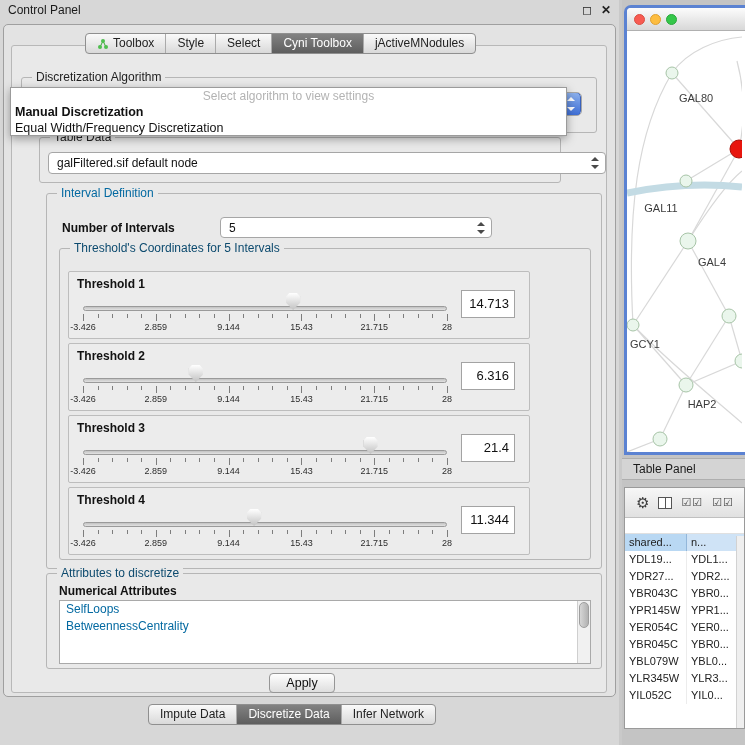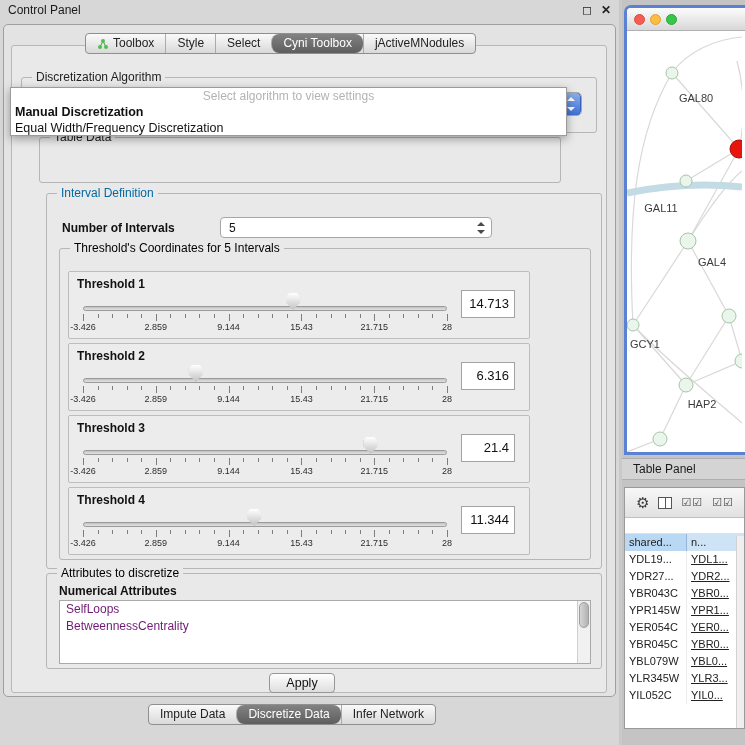--- a/index.html
+++ b/index.html
@@ -15,28 +15,28 @@
 
   .panel-outer { position:absolute; left:3px; top:24px; width:613px; height:673px;
                  border:1px solid #9f9f9f; border-radius:5px; background:#e3e3e3; }
   .panel-inner { position:absolute; left:11px; top:45px; width:596px; height:648px;
                  border:1px solid #b8b8b8; border-radius:3px; background:#e9e9e9; }
 
   .tabbar { position:absolute; display:flex; height:21px; border:1px solid #8f8f8f; border-radius:4px;
             overflow:hidden; background:linear-gradient(#fafafa,#d9d9d9); font-size:12px; z-index:5; }
   .tabbar .tab { padding:0 11px; line-height:19px; border-left:1px solid #aaa; color:#222; display:flex; align-items:center; gap:4px; }
   .tabbar .tab:first-child { border-left:none; }
-  .tabbar .tab.active { background:linear-gradient(#828282,#5e5e5e); color:#fff;border-radius:8px; }
+  .tabbar .tab.active { background:linear-gradient(#828282,#5e5e5e); color:#fff; }
   .top-tabs { left:85px; top:33px; }
   .bottom-tabs { left:148px; top:704px; }
 
   .group { position:absolute; border:1px solid #b6b6b6; border-radius:3px; }
   .legend { position:absolute; top:-8px; left:10px; background:#e9e9e9; padding:0 4px; font-size:12px; color:#222; white-space:nowrap; }
   .legend.green { color:#0369a1; }
-  .legend.blue { color:#000000; }
+  .legend.blue { color:#0c4a6e; }
   .blabel { font-weight:bold; font-size:12px; color:#111; position:absolute; white-space:nowrap; }
 
   .combo { position:absolute; background:#fff; border:1px solid #a6a6a6; border-radius:4px;
            font-size:12px; line-height:20px; padding-left:8px; color:#111; overflow:hidden; white-space:nowrap; }
   .spin { position:absolute; right:5px; top:50%; transform:translateY(-50%); width:9px; height:12px; }
   .spin::before, .spin::after { content:""; position:absolute; left:0; border-left:4px solid transparent; border-right:4px solid transparent; }
   .spin::before { top:0; border-bottom:4px solid #4a4a4a; }
   .spin::after { bottom:0; border-top:4px solid #4a4a4a; }
 
   
@@ -78,21 +78,21 @@
   .ticks i.major { height:7px; }
   .ticklabels { position:absolute; left:0; right:0; top:34px; height:11px; }
   .ticklabels span { position:absolute; transform:translateX(-50%); font-size:9px; color:#2c2c2c; white-space:nowrap; }
   .value-box { position:absolute; left:392px; top:18px; width:54px; height:28px; background:#fff;
                border:1px solid #a3a3a3; font-size:13px; text-align:right; line-height:26px; padding-right:5px; color:#111; }
 
   .attr-group { left:34px; top:527px; width:556px; height:96px; }
   .attr-sublabel { left:12px; top:10px; }
   .attr-list { position:absolute; left:12px; top:26px; width:532px; height:64px; background:#fff;
                border:1px solid #a9a9a9; overflow:hidden; }
-  .list-item { font-size:12px; height:17px; line-height:17px; padding-left:6px; color:#701a75; white-space:nowrap; }
+  .list-item { font-size:12px; height:17px; line-height:17px; padding-left:6px; color:#0369a1; white-space:nowrap; }
   .vscroll { position:absolute; right:0; top:0; bottom:0; width:13px; background:#f1f1f1; border-left:1px solid #cfcfcf; }
   .vthumb { position:absolute; left:1px; right:1px; top:1px; height:26px; border:1px solid #9e9e9e;
             border-radius:6px; background:linear-gradient(90deg,#d6d6d6,#b2b2b2); }
 
   .apply-btn { position:absolute; left:257px; top:627px; width:66px; height:20px; border:1px solid #969696;
                border-radius:4px; background:linear-gradient(#fefefe,#dedede); font-size:12.5px; color:#111;
                font-family:"Liberation Sans",sans-serif; }
 
   
   .right-panel { position:absolute; left:622px; top:0; width:123px; height:745px; background:#c4c4c4; }
@@ -120,21 +120,21 @@
   .columns-icon::before { content:""; position:absolute; left:6px; top:0; bottom:0; width:1px; background:#555; }
   .checkpair { font-size:11px; color:#3d3d3d; letter-spacing:1px; white-space:nowrap; }
   .table-gap { height:16px; border-bottom:1px solid #e0e0e0; }
   .theader { display:flex; height:17px; }
   .hcell { font-size:11px; line-height:16px; padding-left:4px; overflow:hidden; white-space:nowrap; color:#222; }
   .hcell.c0 { width:62px; background:#b9d8f3; border-right:1px solid #93b7da; }
   .hcell.c1 { flex:1; background:#cfe3f6; }
   .trow { display:flex; height:17px; }
   .tcell { font-size:11px; line-height:17px; padding-left:4px; white-space:nowrap; overflow:hidden; color:#222; }
   .tcell.c0 { width:62px; border-right:1px solid #ececec; }
-  .tcell.c1 { flex:1;text-decoration:underline; }
+  .tcell.c1 { flex:1; }
   .tscroll { position:absolute; right:0; top:48px; bottom:0; width:8px; background:#efefef; border-left:1px solid #d2d2d2; }
 
   .net-tab-icon { width:12px; height:12px; flex:none; }
 </style>
 </head>
 <body>
 
 <div class="screen">
 
   <div class="control-panel">
@@ -176,20 +176,24 @@
 
       <div class="group algo-group">
         <span class="legend">Discretization Algorithm</span>
         <div class="combo algo-combo">
           <span class="combo-cap"></span>
         </div>
       </div>
 
       <div class="group tabledata-group">
         <span class="legend">Table Data</span>
+        <div class="combo tabledata-combo">
+          <span>galFiltered.sif default node</span>
+          <span class="spin"></span>
+        </div>
       </div>
 
       <div class="group interval-group">
         <span class="legend green">Interval Definition</span>
 
         <span class="blabel noi-label">Number of Intervals</span>
         <div class="combo noi-combo">
           <span>5</span>
           <span class="spin"></span>
         </div>

